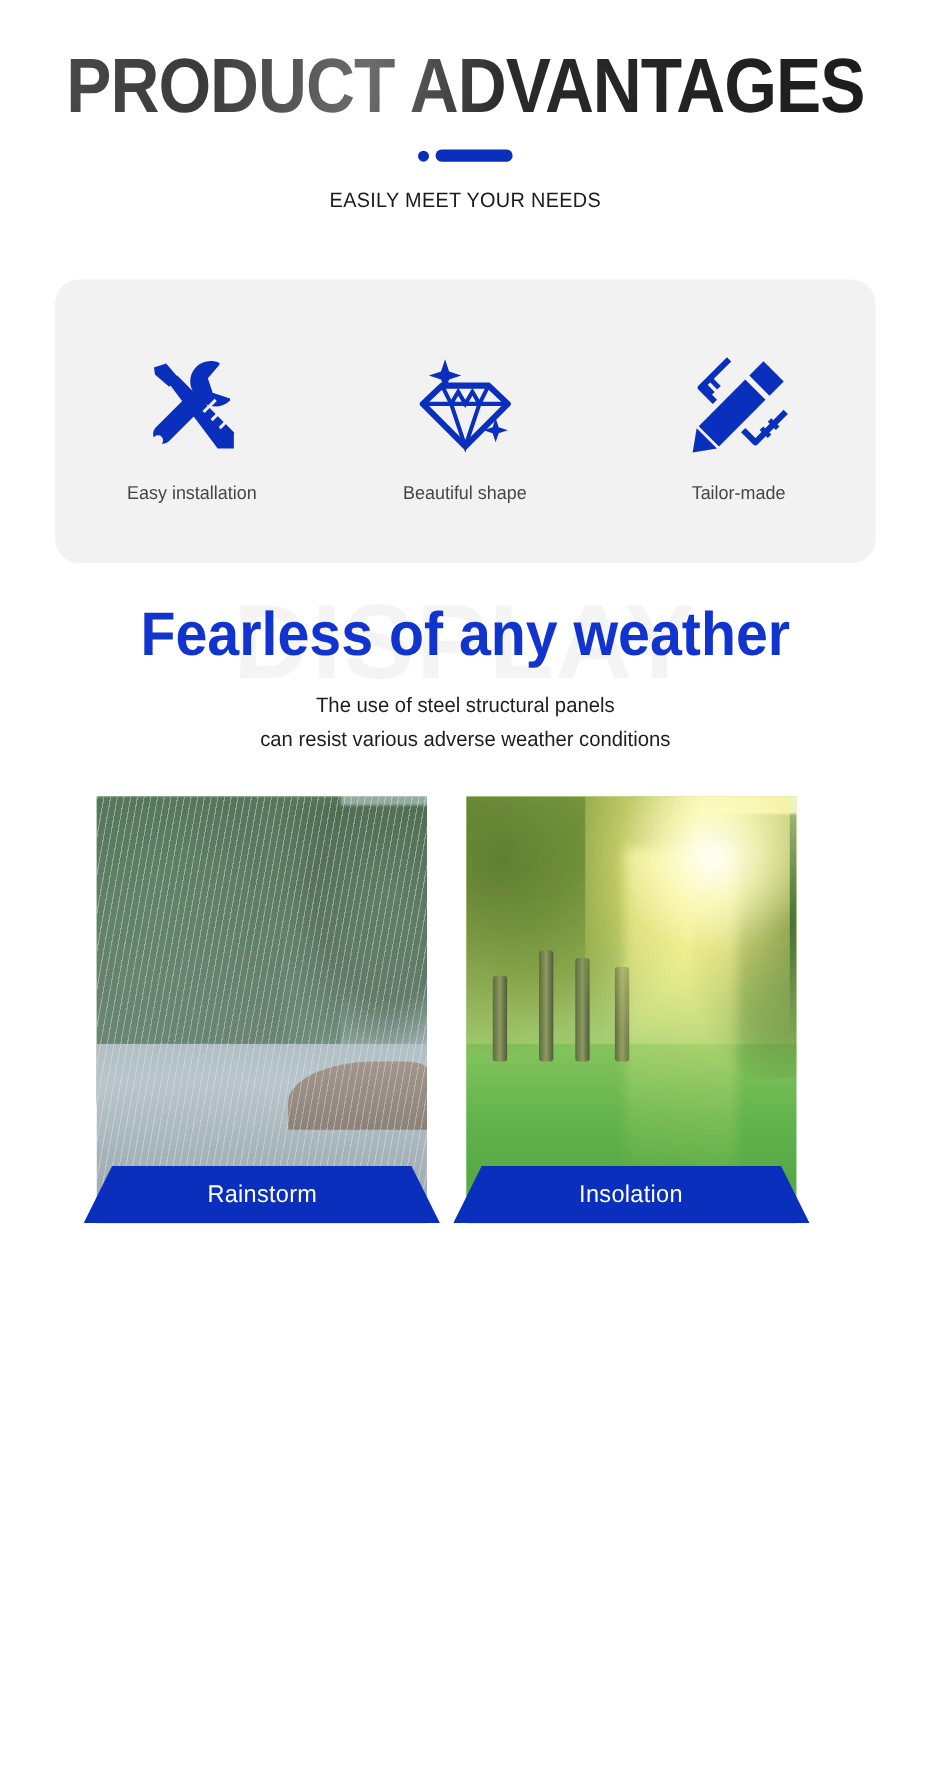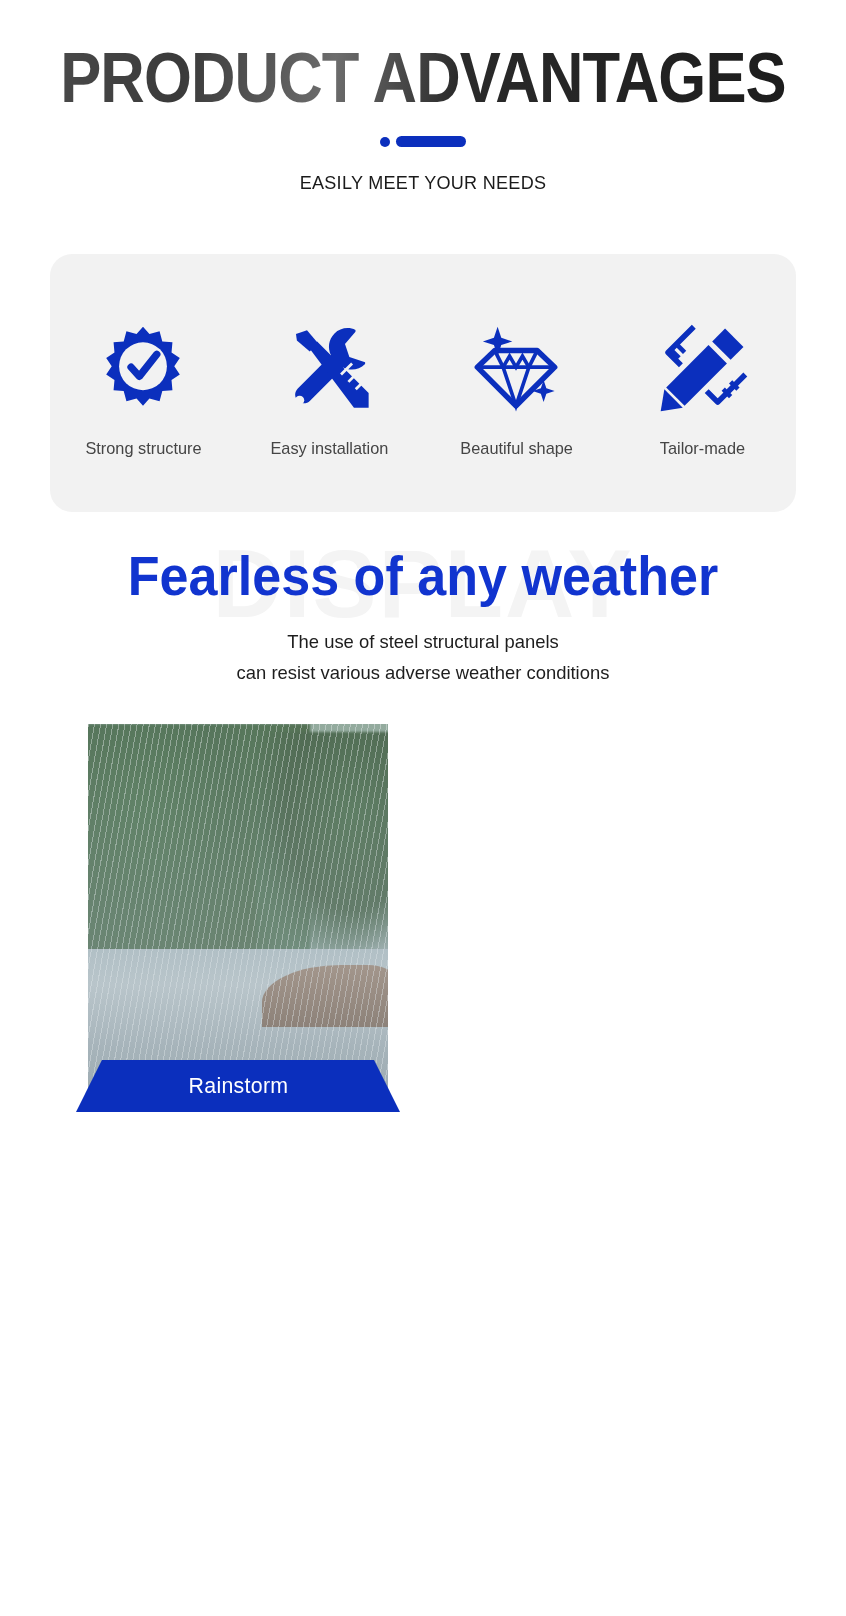--- a/index.html
+++ b/index.html
@@ -285,32 +285,20 @@
 
   <div class="divider">
     <span class="dot"></span>
     <span class="bar"></span>
   </div>
 
   <div class="subtitle">EASILY MEET YOUR NEEDS</div>
 
   <div class="features-panel">
 
-    <div class="feature">
-      <span class="ico">
-        <svg width="92" height="92" viewBox="0 0 100 100">
-          <g fill="#0b2fbd">
-            <path d="M50 4 L57 12 L68 9 L71 20 L82 21 L81 32 L90 38 L84 47 L90 56 L81 62 L82 73 L71 74 L68 85 L57 82 L50 90 L43 82 L32 85 L29 74 L18 73 L19 62 L10 56 L16 47 L10 38 L19 32 L18 21 L29 20 L32 9 L43 12 Z"></path>
-            <circle cx="50" cy="47" r="26" fill="#f2f2f2"></circle>
-          </g>
-          <path d="M37 48 L46 58 L65 34" fill="none" stroke="#0b2fbd" stroke-width="8" stroke-linecap="round" stroke-linejoin="round"></path>
-        </svg>
-      </span>
-      <span class="flabel">Strong structure</span>
-    </div>
 
     <div class="feature">
       <span class="ico">
         <svg width="92" height="92" viewBox="0 0 100 100">
           <g fill="#0b2fbd">
             <path d="M86 10 C78 6 68 8 62 14 C55 21 54 31 58 39 L20 77 C16 81 16 87 20 91 C24 95 30 95 34 91 L72 53 C80 57 90 56 97 49 L97 47 L79 41 L74 26 L86 12 Z" transform="translate(-4,-2) scale(0.95)"></path>
             <path d="M13 12 L25 8 L37 22 L28 31 L14 19 Z"></path>
             <path d="M28 28 L36 20 L92 76 L92 92 L76 92 Z"></path>
             <g stroke="#f2f2f2" stroke-width="3">
               <path d="M62 56 L74 44"></path>
@@ -388,18 +376,36 @@
         <div class="bank"></div>
         <div class="rain"></div>
         <div class="mist"></div>
       </div>
       <div class="banner">
         <span class="shape"></span>
         <span class="btxt">Rainstorm</span>
       </div>
     </div>
 
+    <div class="card">
+      <div class="photo ph-sun">
+        <div class="sky"></div>
+        <div class="lawn"></div>
+        <div class="canopy"></div>
+        <div class="rcanopy"></div>
+        <div class="tr" style="left:22%;height:26%;"></div>
+        <div class="tr" style="left:33%;height:24%;"></div>
+        <div class="tr" style="left:45%;height:22%;"></div>
+        <div class="tr" style="left:8%;height:20%;"></div>
+        <div class="beam"></div>
+        <div class="glow"></div>
+      </div>
+      <div class="banner">
+        <span class="shape"></span>
+        <span class="btxt">Insolation</span>
+      </div>
+    </div>
 
 
 
   </div>
 
 </div>
 
 </body></html>

